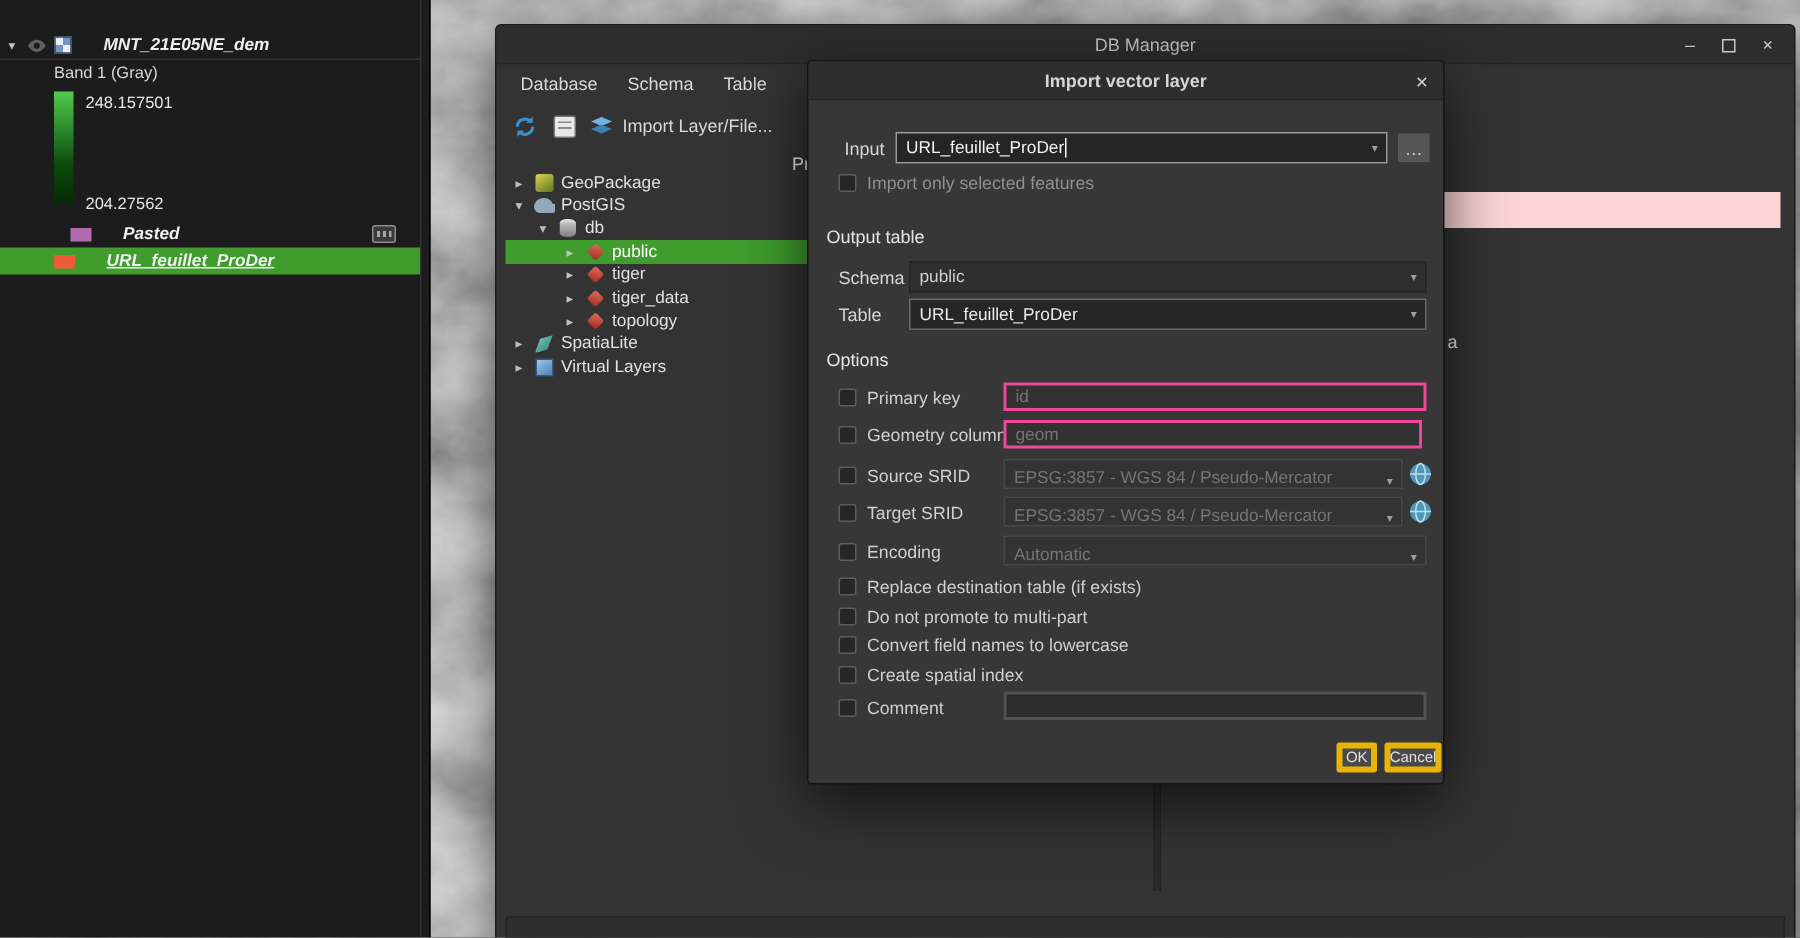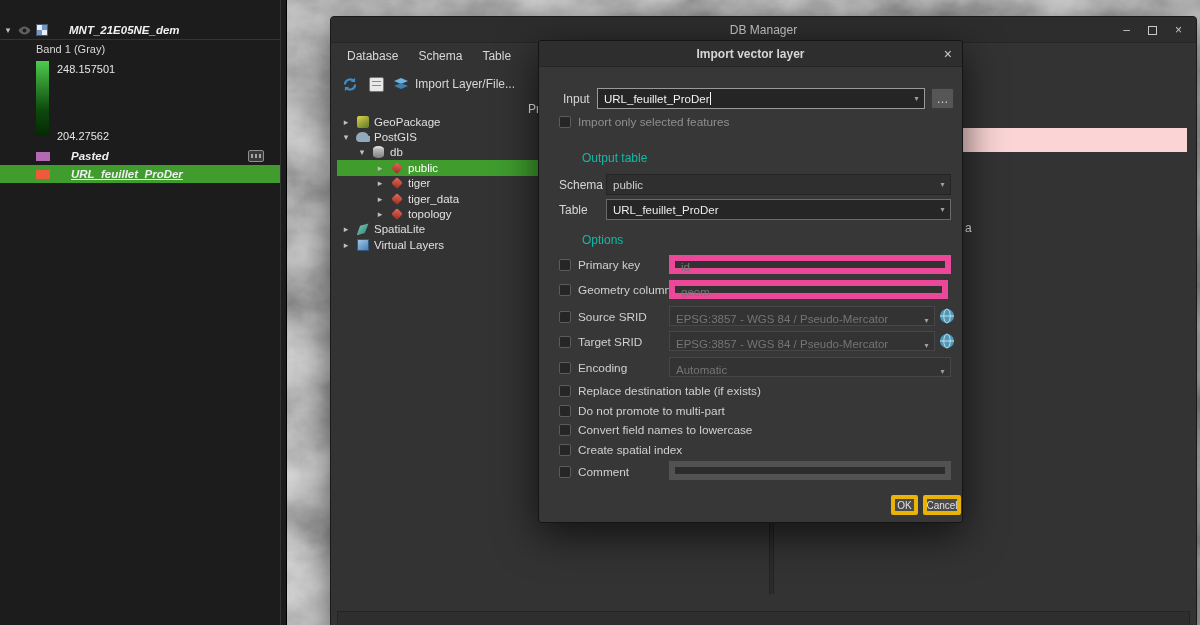--- a/index.html
+++ b/index.html
@@ -19,21 +19,21 @@
   .italic { font-style:italic; font-weight:600;margin-left:16px; }
   .exp { width:10px; font-size:9px; color:#c0c0c0; text-align:center; flex:0 0 auto; }
   .eye-dim { opacity:.35; }
   .raster-icon { width:12px; height:12px; flex:0 0 auto;
     background:conic-gradient(#6f98c9 0 25%, #e8eef5 0 50%, #6f98c9 0 75%, #e8eef5 0); border:1px solid #49536b; }
   .band-label { position:absolute; left:36px; top:43px; color:#d8d8d8; font-size:11px; }
   .ramp { position:absolute; left:36px; top:61px; width:13px; height:75px;
     background:linear-gradient(180deg, var(--ramp-top-green,#4ecb4e), #0d4a0d 65%, var(--ramp-bottom-green,#052805)); }
   .ramp-max { position:absolute; left:57px; top:63px; font-size:11px; color:#e6e6e6; }
   .ramp-min { position:absolute; left:57px; top:130px; font-size:11px; color:#e6e6e6; }
-  .pasted-row { top:147px; height:18px; padding-left:36px; }
+  .pasted-row { top:147px; height:18px; padding-left:47px; }
   .url-row { top:165px; height:18px; padding-left:36px; background:var(--selection-green,#3f9c2d); }
   .swatch { width:14px; height:9px; flex:0 0 auto; }
   .swatch-purple { background:var(--pasted-swatch,#b36ab3); }
   .swatch-orange { background:var(--url-swatch,#ee5b3a); }
   .underline { text-decoration:underline; }
   .chip-icon { width:16px; height:12px; border:1px solid #8f8f8f; border-radius:2px; background:#3a3a3a;
     margin-left:auto; margin-right:16px; position:relative; flex:0 0 auto; }
   .chip-icon::after { content:""; position:absolute; inset:3px 2px;
     background:repeating-linear-gradient(90deg,#a5a5a5 0 2px, transparent 2px 4px); }
 
@@ -77,28 +77,28 @@
   .partial-a { position:absolute; left:634px; top:204px; color:#e8e8e8; }
   .db-bottom { position:absolute; left:6px; right:6px; bottom:3px; height:15px; background:#2e2e2e; border:1px solid #242424; }
 
   
   .dialog { position:absolute; left:538px; top:40px; width:425px; height:483px; background:#373737;
     border:1px solid #151515; border-radius:3px; box-shadow:0 12px 42px rgba(0,0,0,.65); z-index:30; }
   .dlg-titlebar { position:absolute; left:0; top:0; right:0; height:26px; background:#2e2e2e; border-bottom:1px solid #252525;
     border-radius:3px 3px 0 0; display:flex; align-items:center; justify-content:center; font-weight:bold; color:#d6d6d6; }
   .dlg-close { position:absolute; right:10px; top:0; height:26px; display:flex; align-items:center; color:#cfcfcf; font-size:14px; }
   .dlbl { position:absolute; color:#d6d6d6; white-space:nowrap; }
-  .sect { position:absolute; left:12px; color:#14b8a6;margin-left:31px; }
+  .sect { position:absolute; left:12px; color:#e5e5e5; }
   .combo { position:absolute; height:21px; background:#2f2f2f; border:1px solid #242424; display:flex; align-items:center;
     padding-left:6px; color:#cfcfcf; font-size:11.5px; white-space:nowrap; overflow:hidden; }
   .combo .combo-arrow { margin-left:auto; width:15px; text-align:center; color:#9f9f9f; font-size:8px; flex:0 0 auto; }
   .combo.focused { background:#252525; border-color:#9a9a9a; color:#f2f2f2; }
   .combo.editable { background:#262626; border-color:#6a6a6a; color:#ececec; }
   .combo.disabled { background:#333333; border-color:#474747; color:#757575;align-items:flex-end; }
-  .field { position:absolute; height:19px; background:#323232; border:6px solid #ec4899; display:flex; align-items:flex-start;
+  .field { position:absolute; height:19px; background:#323232; border:2px solid #ec4899; display:flex; align-items:center;
     padding-left:6px; color:#757575; font-size:11.5px; }
   .field.enabled { background:#2c2c2c; border-color:#525252; }
   .caret { width:1px; height:13px; background:#f5f5f5; margin-left:1px; flex:0 0 auto; }
   .browse-btn { position:absolute; left:392px; top:47px; width:23px; height:21px; background:#565656; border:1px solid #3a3a3a;
     border-radius:2px; color:#cfcfcf; display:flex; align-items:center; justify-content:center; }
   .cbrow { position:absolute; display:flex; align-items:center; gap:7px; height:14px; }
   .cb { width:12px; height:12px; background:#262626; border:1px solid #5c5c5c; border-radius:2px; flex:0 0 auto; }
   .cb-label { font-size:11.8px; color:#d0d0d0; white-space:nowrap; }
   .cb-label.dim { color:#8f8f8f; }
   .globe-btn { position:absolute; width:17px; height:17px; display:flex; align-items:center; justify-content:center; }

